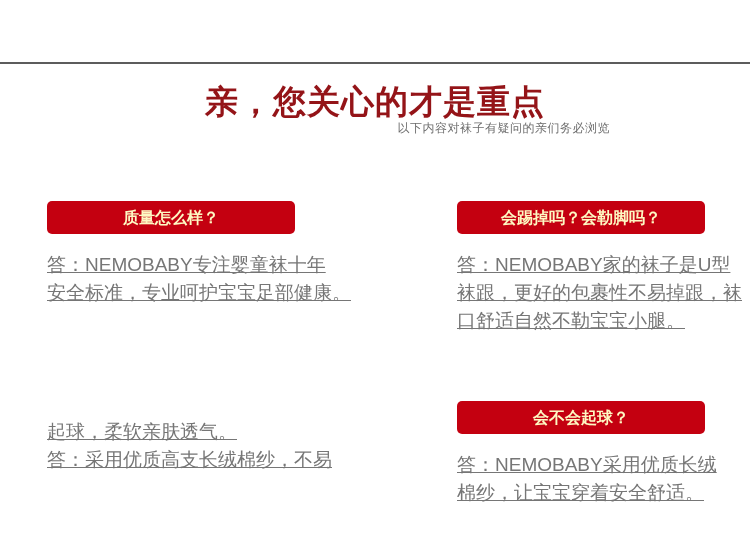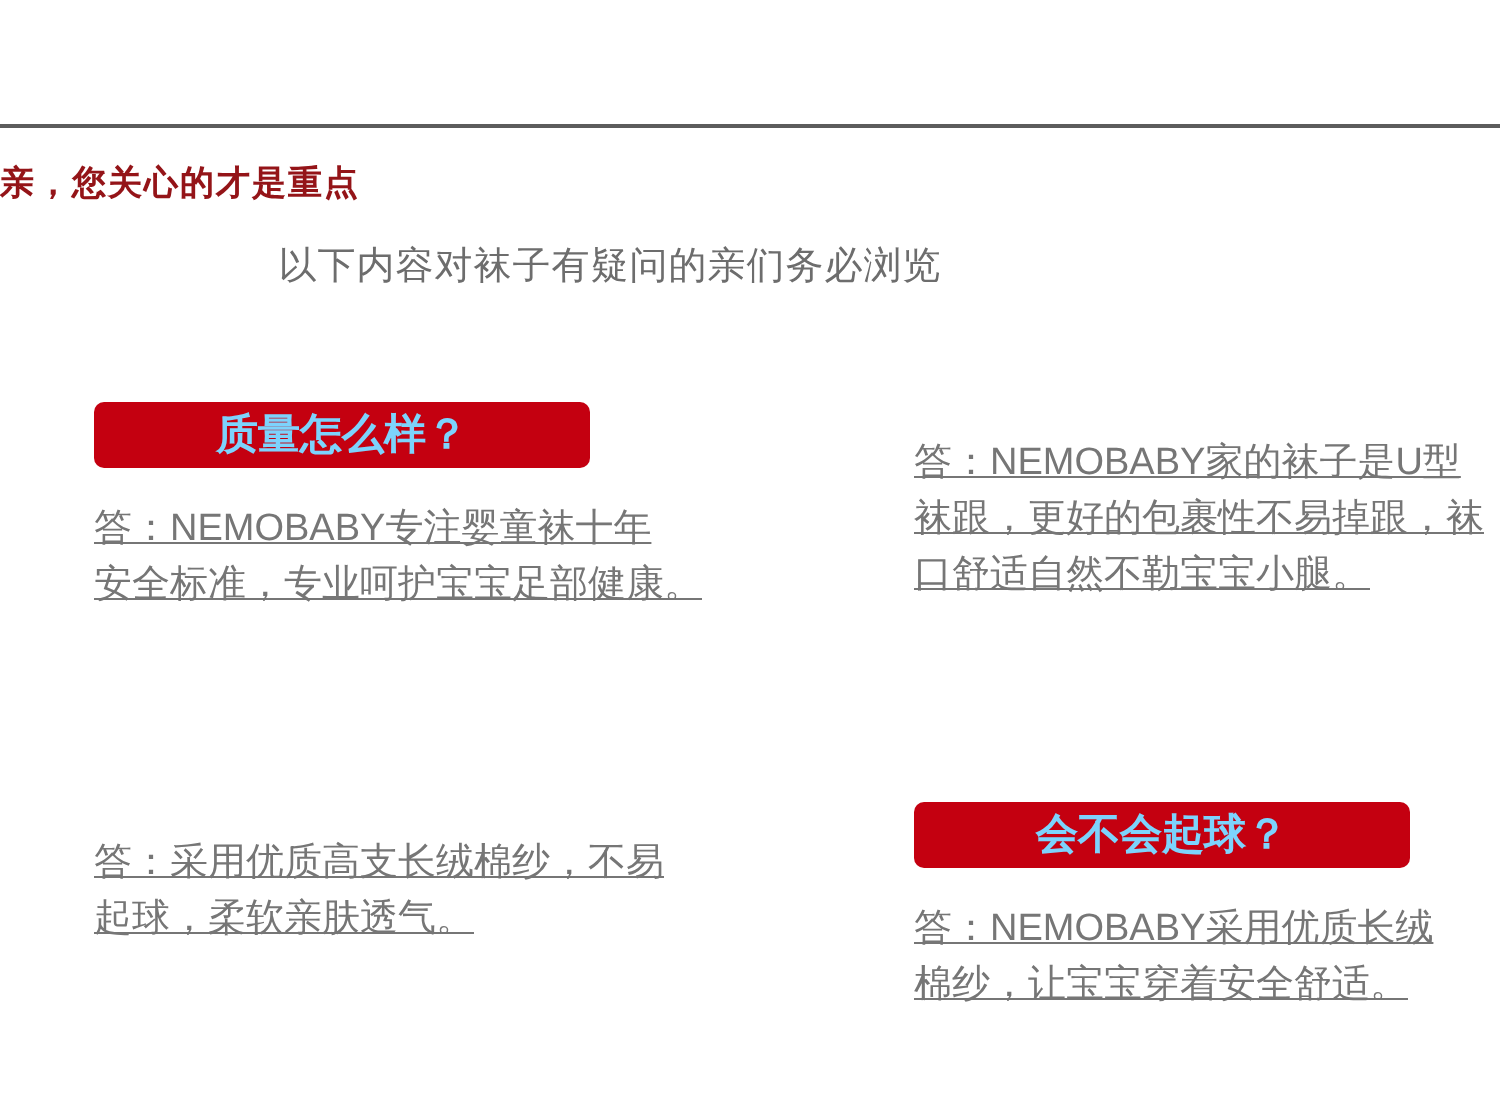--- a/index.html
+++ b/index.html
@@ -22,52 +22,52 @@
     width: 750px;
     height: 2px;
     background: var(--divider-gray, #5c5c5c);
   }
   .title {
     position: absolute;
     top: 80px;
     left: 0;
     width: 750px;
     margin: 0;
-    text-align: left;
-    font-size: 17px;
+    text-align: center;
+    font-size: 33px;
     font-weight: bold;
     letter-spacing: 1px;
     color: var(--title-red, #941418);
   }
   .subtitle {
     position: absolute;
     top: 120px;
     left: 0;
     width: 610px;
-    text-align: center;
-    font-size: 19px;
+    text-align: right;
+    font-size: 12px;
     letter-spacing: 0.5px;
     color: var(--subtitle-gray, #6d6d6d);
   }
   .qa {
     position: absolute;
     width: 330px;
   }
   .qa-1 { left: 47px;  top: 201px; }
   .qa-2 { left: 457px; top: 201px; }
   .qa-3 { left: 47px;  top: 401px; }
   .qa-4 { left: 457px; top: 401px; }
   .banner {
     width: 248px;
     height: 33px;
     line-height: 33px;
     border-radius: 5px;
     background: var(--banner-red, #c40010);
-    color: #7dd3fc;
-    font-size: 21px;
+    color: #fef9c3;
+    font-size: 16px;
     font-weight: bold;
     text-align: center;
   }
   .answer {
     margin-top: 17px;
     font-size: 19px;
     line-height: 28px;
     color: var(--answer-gray, #767676);
   }
   .answer .line {
@@ -89,31 +89,34 @@
     <div class="banner">
       <span>质量怎么样？</span>
     </div>
     <div class="answer">
       <div class="line">答：NEMOBABY专注婴童袜十年</div>
       <div class="line">安全标准，专业呵护宝宝足部健康。</div>
     </div>
   </section>
 
   <section class="qa qa-2">
+    <div class="banner">
+      <span>会踢掉吗？会勒脚吗？</span>
+    </div>
     <div class="answer">
       <div class="line">答：NEMOBABY家的袜子是U型</div>
       <div class="line">袜跟，更好的包裹性不易掉跟，袜</div>
       <div class="line">口舒适自然不勒宝宝小腿。</div>
     </div>
   </section>
 
   <section class="qa qa-3">
     <div class="answer">
+      <div class="line">起球，柔软亲肤透气。</div>
       <div class="line">答：采用优质高支长绒棉纱，不易</div>
-      <div class="line">起球，柔软亲肤透气。</div>
     </div>
   </section>
 
   <section class="qa qa-4">
     <div class="banner">
       <span>会不会起球？</span>
     </div>
     <div class="answer">
       <div class="line">答：NEMOBABY采用优质长绒</div>
       <div class="line">棉纱，让宝宝穿着安全舒适。</div>

